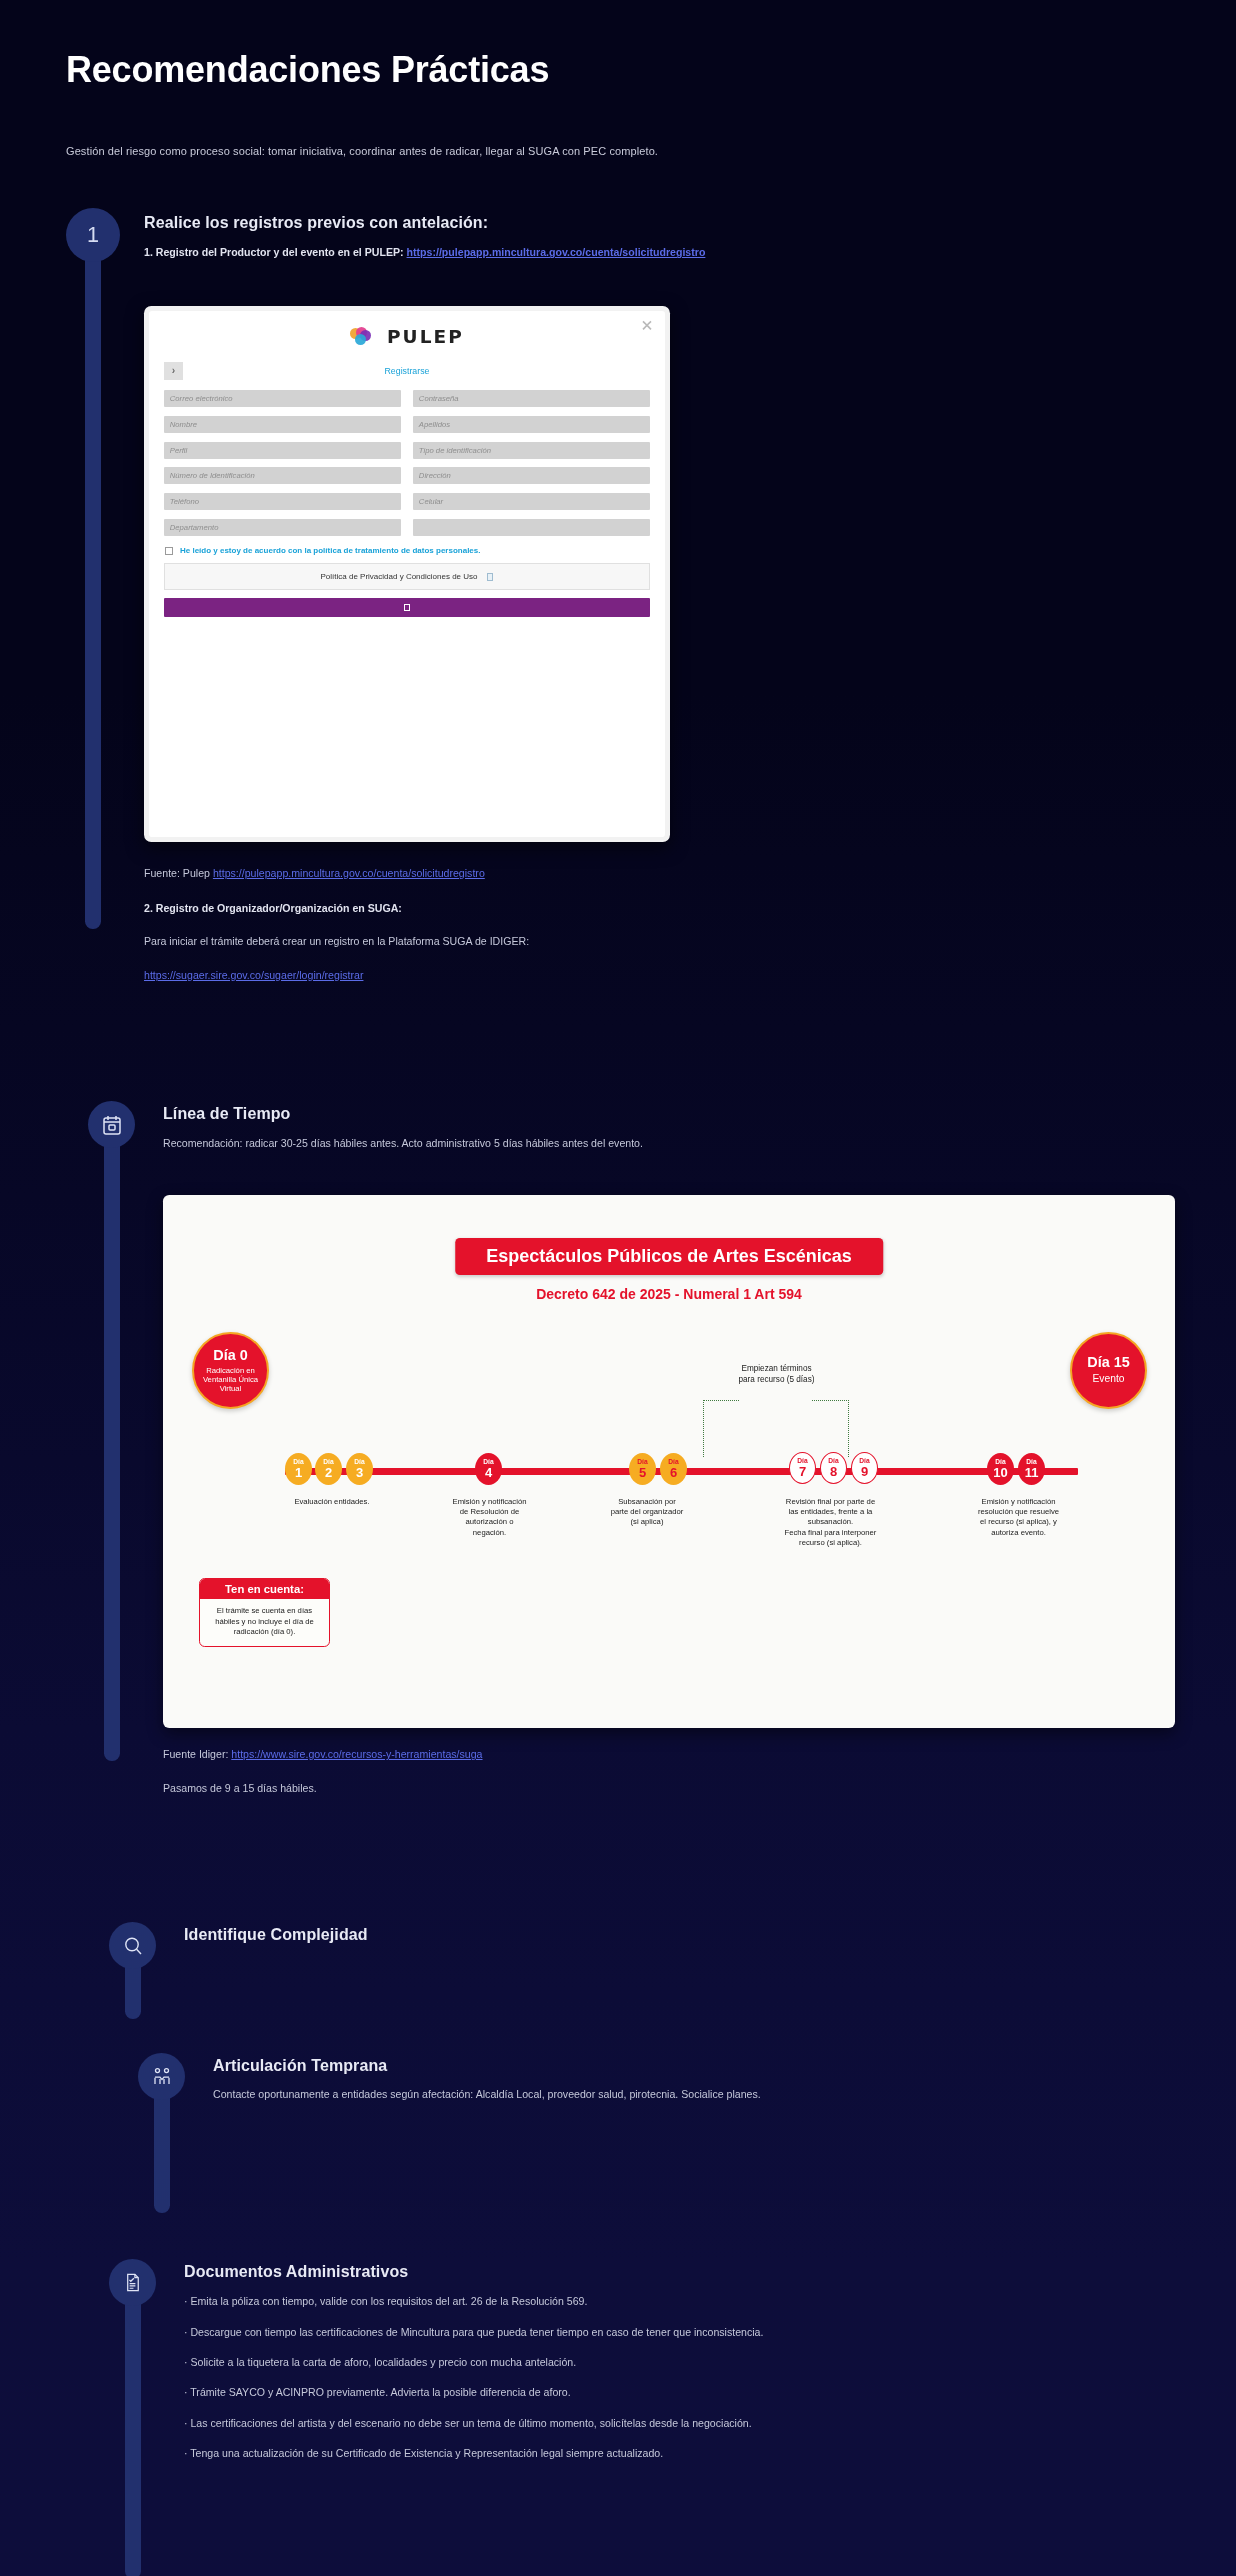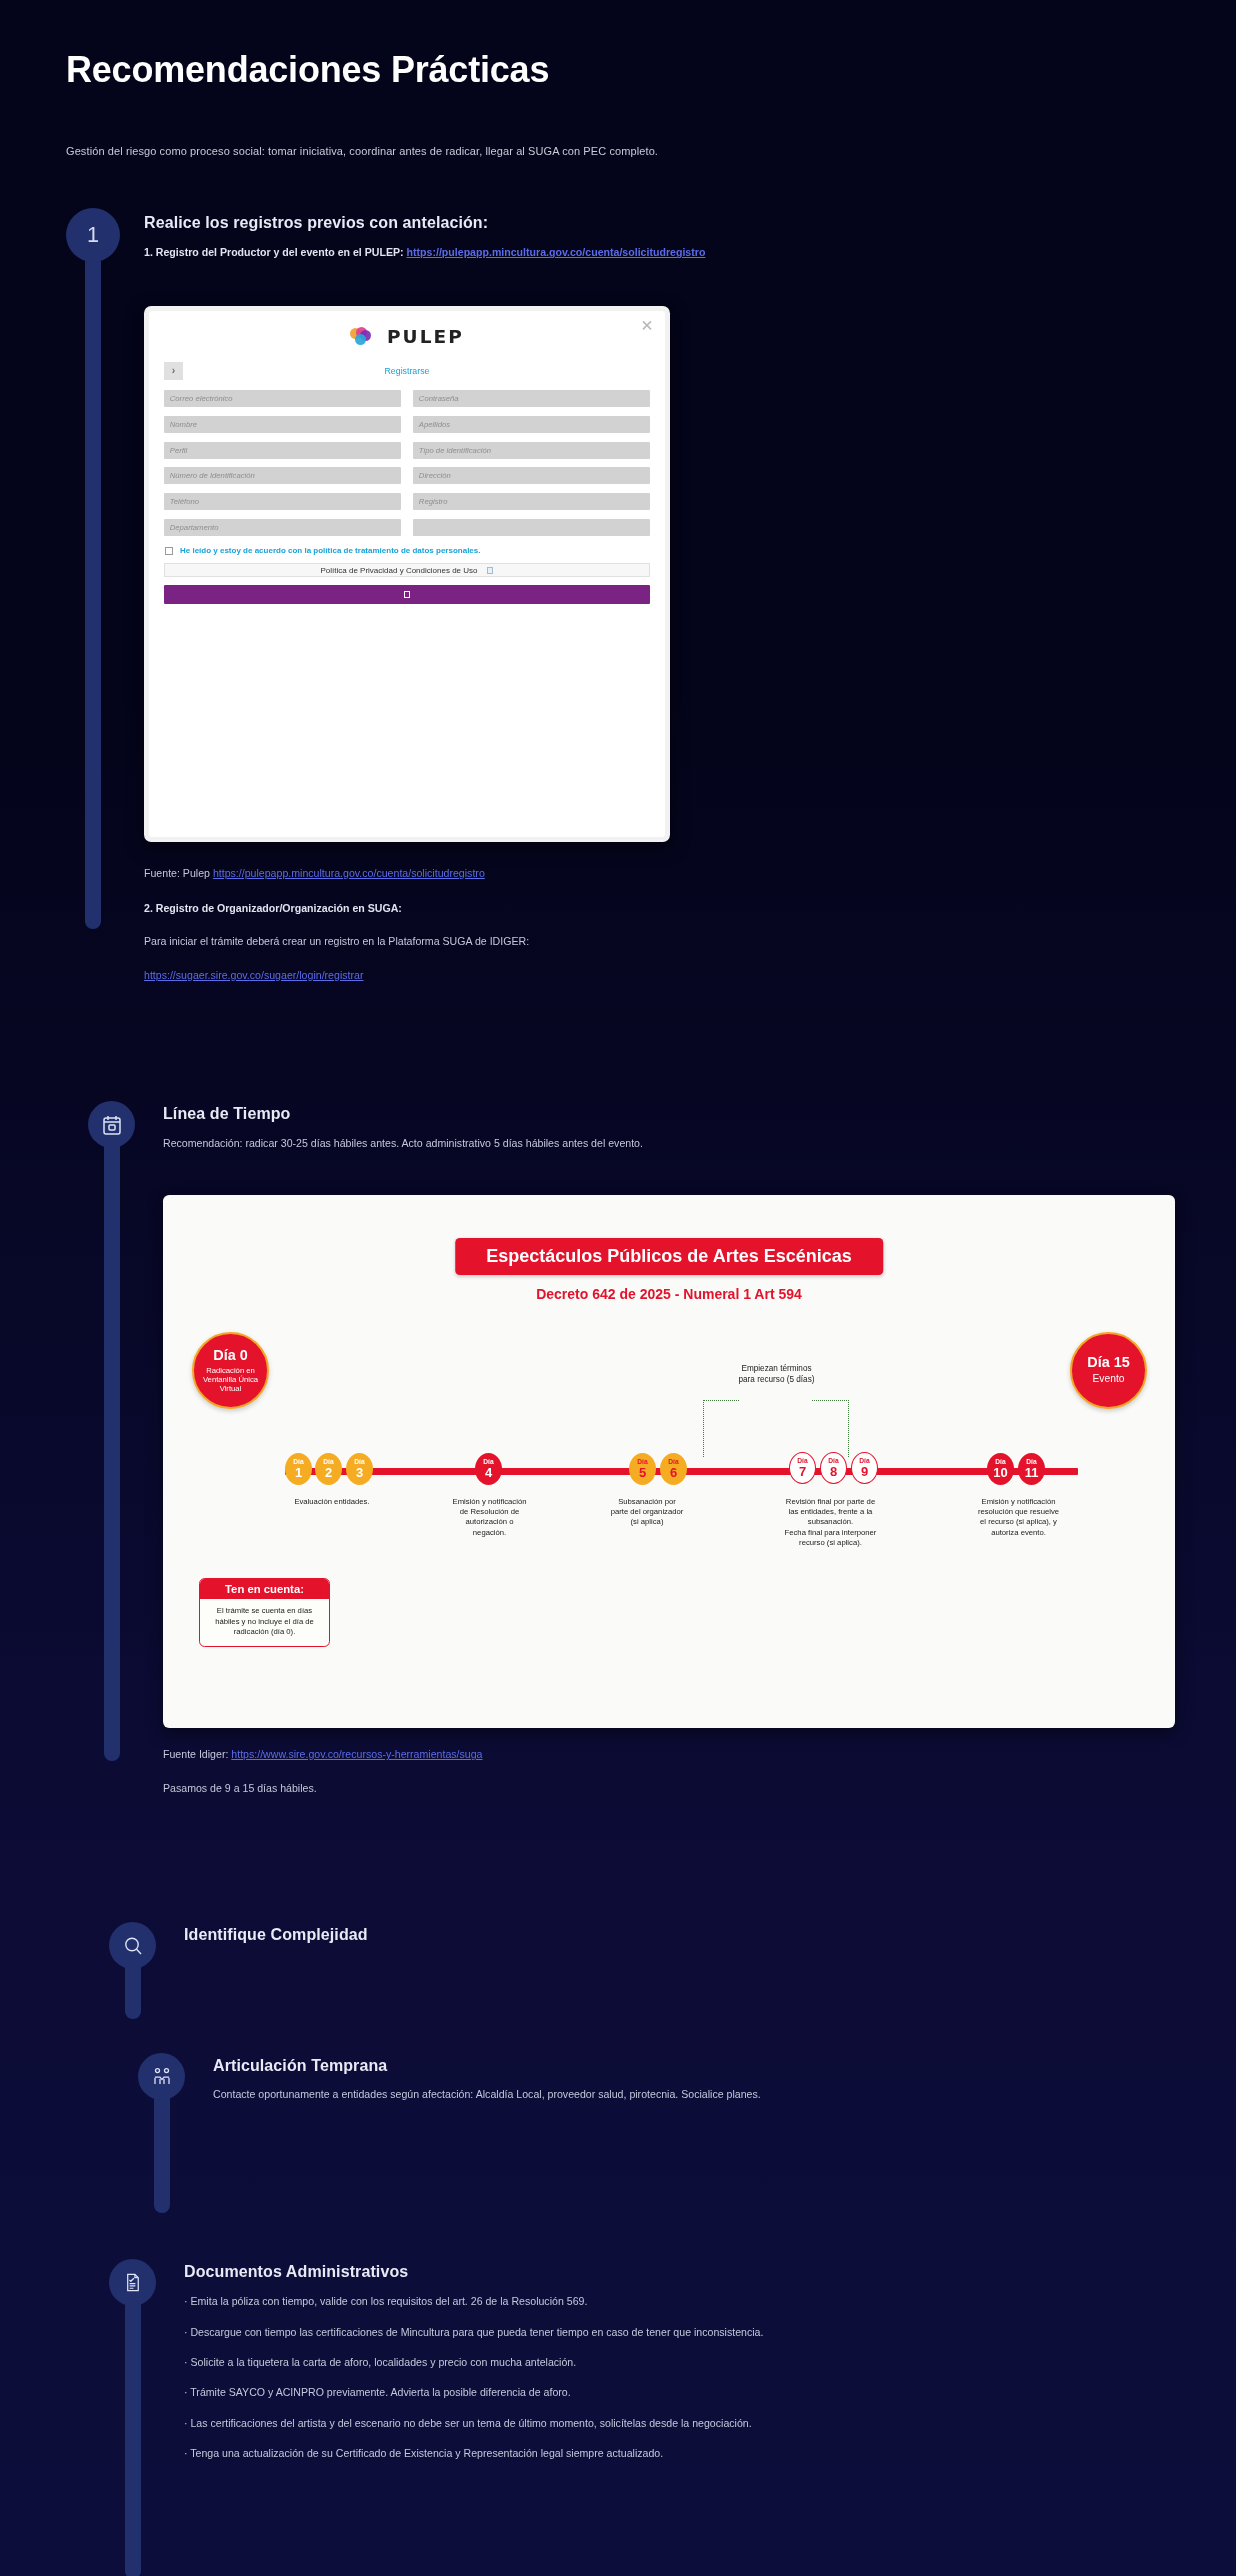--- a/index.html
+++ b/index.html
@@ -147,21 +147,21 @@
   .pl-field {
     background:#d2d2d2; height: 17px; border-radius: 1px;
     display:flex; align-items:center; padding-left: 6.2px;
     color:#8e8e8e; font-size: 7.7px; font-style: italic;
   }
   .pl-check { display:flex; align-items:center; gap:7.2px; margin-top: 10.3px; padding-left: 1px;}
   .pl-check .box { width:8.2px; height:8.2px; border:0.8px solid #9a9a9a; background:#fff; flex:0 0 auto;}
   .pl-check span { color:#19a2d8; font-size: 8px; font-weight:600;}
   .pl-policy {
     margin-top: 8.2px; border:0.5px solid #e0e0e0; background:#f7f7f7;
-    height: 14px; display:flex; align-items:center; justify-content:center; gap: 9.3px;
+    height: 27px; display:flex; align-items:center; justify-content:center; gap: 9.3px;
     color:#333; font-size: 8px;
   }
   .pl-policy .pg { width:6.7px; height:7.7px; border:0.7px solid #9fbcd0; background:#e8f1f7;}
   .pl-submit {
     margin-top: 7.2px; background:#7b2382; height: 19.6px; border-radius:1px;
     display:flex; align-items:center; justify-content:center;
   }
   .pl-submit .sq { width:6.7px; height:6.7px; border:0.8px solid #fff; }
 
   
@@ -308,21 +308,21 @@
         <div class="pl-grid">
           <div class="pl-field">Correo electrónico</div>
           <div class="pl-field">Contraseña</div>
           <div class="pl-field">Nombre</div>
           <div class="pl-field">Apellidos</div>
           <div class="pl-field">Perfil</div>
           <div class="pl-field">Tipo de identificación</div>
           <div class="pl-field">Número de Identificación</div>
           <div class="pl-field">Dirección</div>
           <div class="pl-field">Teléfono</div>
-          <div class="pl-field">Registro</div>
+          <div class="pl-field">Celular</div>
           <div class="pl-field">Departamento</div>
           <div class="pl-field"></div>
         </div>
 
         <div class="pl-check">
           <span class="box"></span>
           <span>He leído y estoy de acuerdo con la política de tratamiento de datos personales.</span>
         </div>
 
         <div class="pl-policy">

